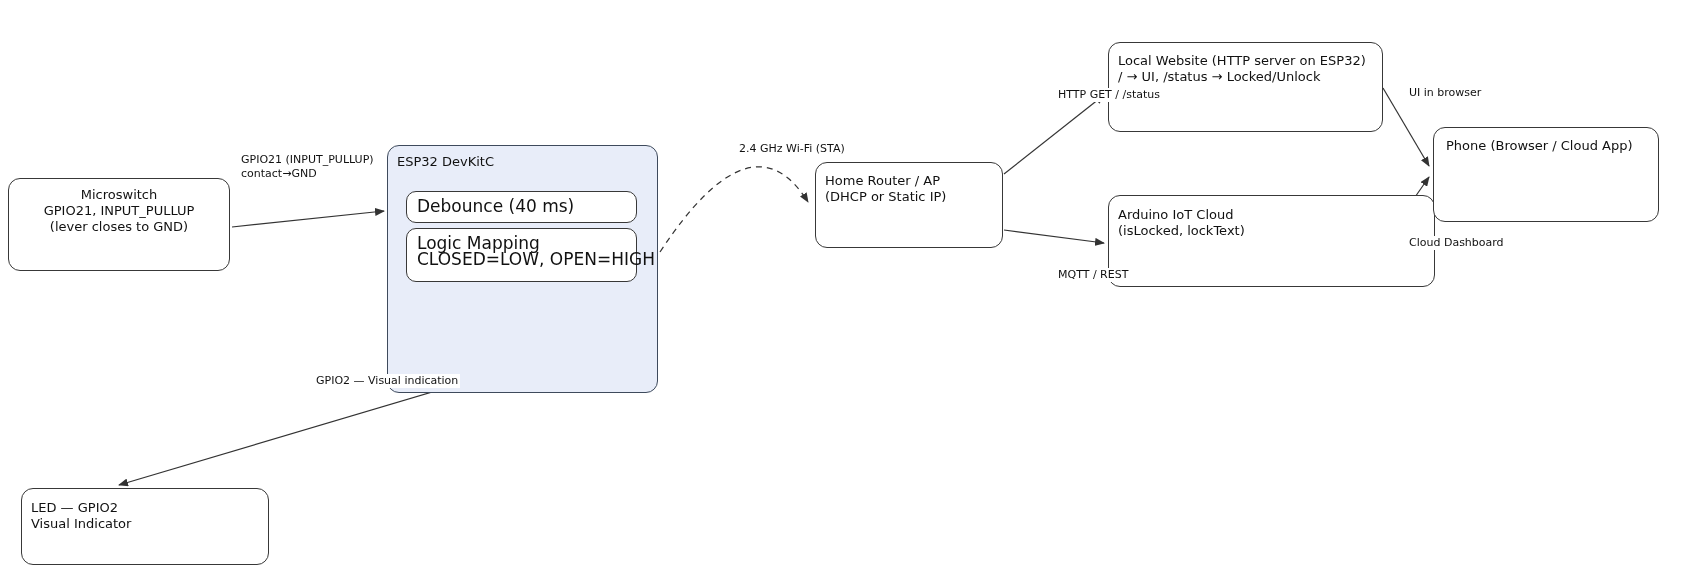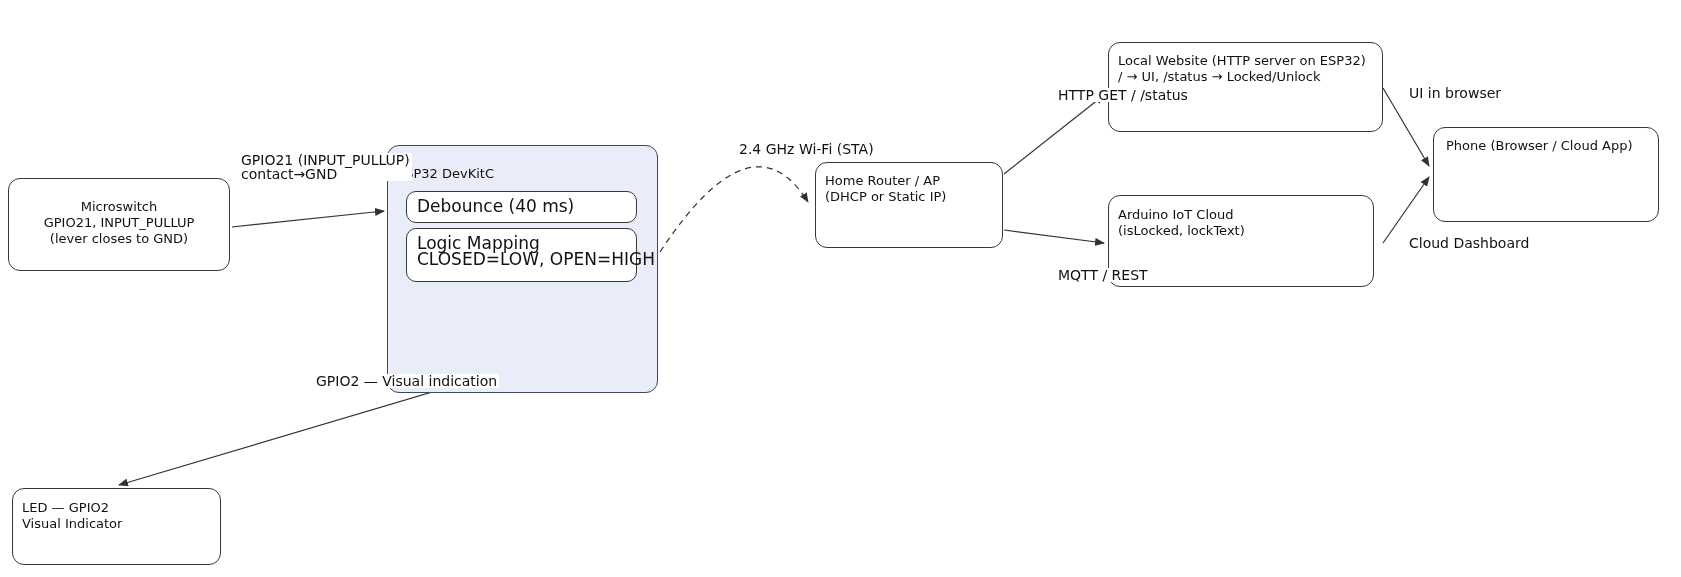--- a/index.html
+++ b/index.html
@@ -10,56 +10,56 @@
     font-family:"DejaVu Sans","Liberation Sans",sans-serif;
     color:#111111;
     overflow:hidden;
   }
   #edges-layer { position:absolute; left:0; top:0; z-index:1; }
   .node {
     position:absolute; z-index:2; box-sizing:border-box;
     background:#ffffff;
     border:1.4px solid #383838;
     border-radius:12px;
-    padding:20px 9px;
+    padding:8px 9px;
     font-size:13px; line-height:16px;
     white-space:nowrap;
   }
   .node .nline { pointer-events:none; }
   .node-esp32 {
     background:#e8edf9;
     border-color:#3e4a5c;
   }
   .subnode {
     position:absolute; box-sizing:border-box;
     background:#ffffff;
     border:1.3px solid #383838;
     border-radius:10px;
     padding:6px 10px;
     font-size:17px; line-height:16px;
     white-space:nowrap;
   }
   .edge-label {
     position:absolute; z-index:3;
     background:#ffffff;
-    font-size:14px; line-height:14px;
+    font-size:11px; line-height:14px;
     padding:0 2px;
     white-space:nowrap;
   }
   
   .pos-microswitch { left:8px;    top:178px; width:222px; height:93px;text-align:center; }
   .pos-esp32       { left:387px;  top:145px; width:271px; height:248px; }
   .pos-debounce    { left:18px;   top:45px;  width:231px; height:32px; }
   .pos-logic       { left:18px;   top:82px;  width:231px; height:54px; }
   .pos-serial      { left:18px;   top:139px; width:231px; height:35px; }
   .pos-router      { left:815px;  top:162px; width:188px; height:86px; padding-top:10px; }
   .pos-local       { left:1108px; top:42px;  width:275px; height:90px; padding-top:10px; }
-  .pos-arduino     { left:1108px; top:195px; width:266px; height:92px; padding-top:11px; }
+  .pos-arduino     { left:1108px; top:195px; width:327px; height:92px; padding-top:11px; }
   .pos-phone       { left:1433px; top:127px; width:226px; height:95px; padding:10px 12px; }
-  .pos-led         { left:12px;    top:488px; width:209px; height:77px; padding-top:11px; }
+  .pos-led         { left:21px;    top:488px; width:248px; height:77px; padding-top:11px; }
   
   .pos-lbl-gpio21    { left:239px;  top:153px; }
   .pos-lbl-wifi      { left:737px;  top:142px; }
   .pos-lbl-http      { left:1056px; top:88px;  }
   .pos-lbl-mqtt      { left:1056px; top:268px; }
   .pos-lbl-uibrowser { left:1407px; top:86px;  }
   .pos-lbl-clouddash { left:1407px; top:236px; }
   .pos-lbl-gpio2     { left:314px;  top:374px; }
 </style>
 </head>

